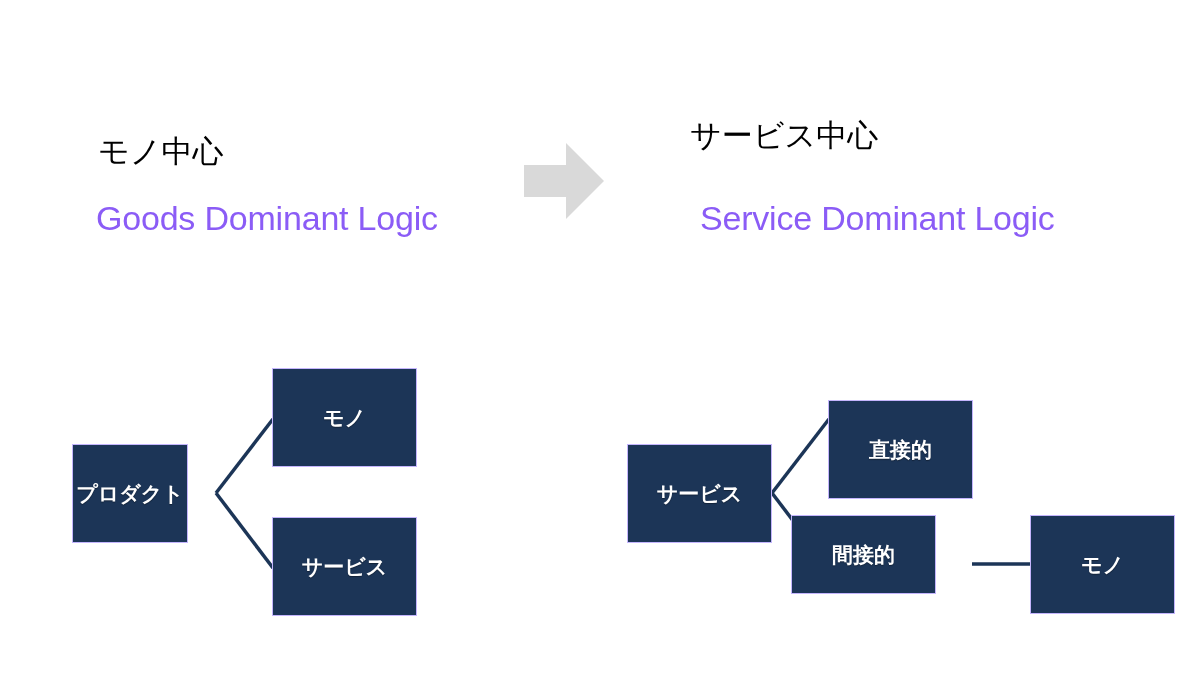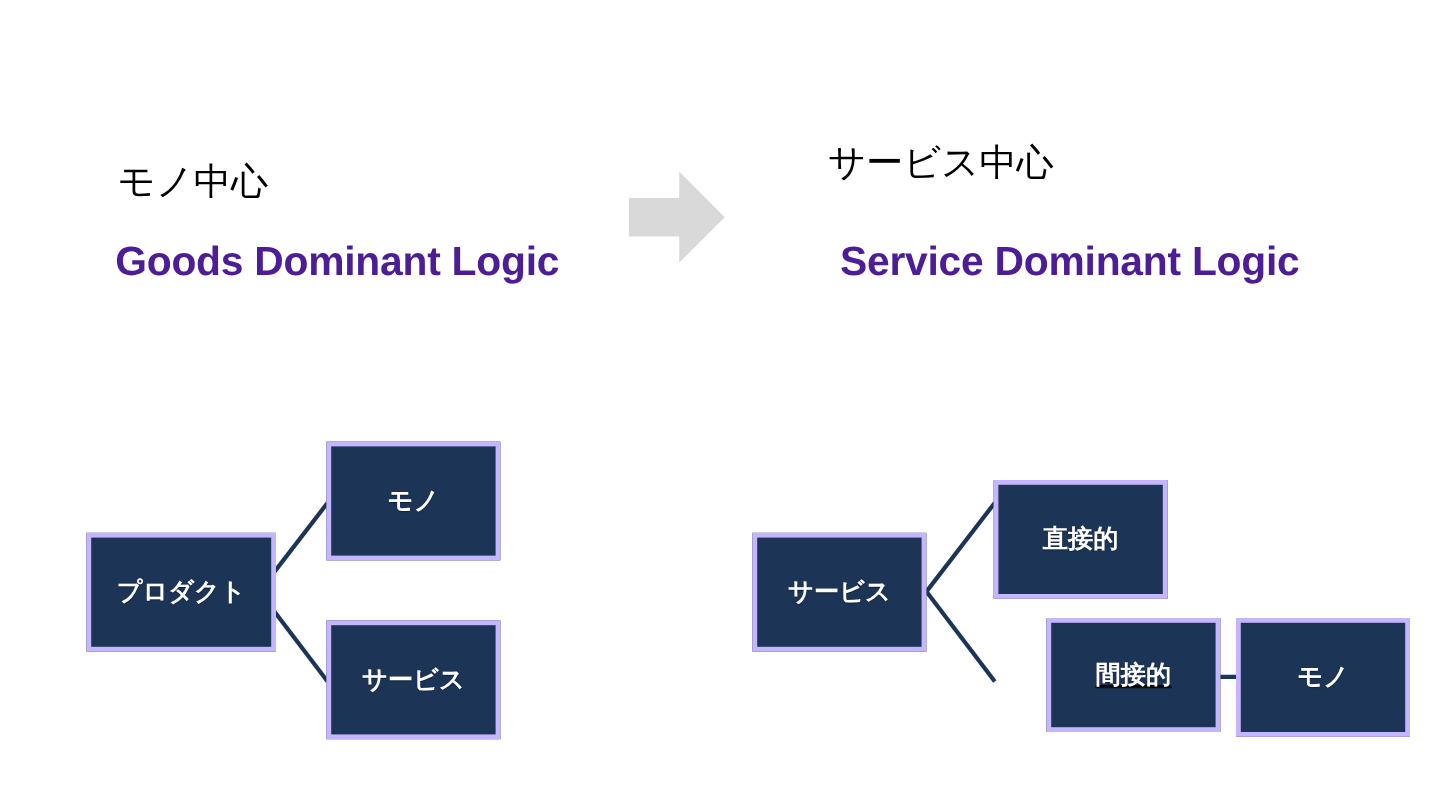--- a/index.html
+++ b/index.html
@@ -29,42 +29,42 @@
     position: absolute;
     font-size: 31px;
     font-weight: 400;
     line-height: 1;
     white-space: nowrap;
     color: #000000;
   }
   .header-en {
     position: absolute;
     font-size: 34px;
-    font-weight: 700;
+    font-weight: 400;
     line-height: 1;
     white-space: nowrap;
     letter-spacing: -0.2px;
-    color: #4c1d95;
+    color: #8b5cf6;
   }
 
   
   .arrow-shape {
     position: absolute;
     left: 524px;
     top: 143px;
     width: 80px;
     height: 76px;
   }
 
   
   .node {
     position: absolute;
     box-sizing: border-box;
     background: #1c3557;
-    border: 4px solid #c4b5fd;
+    border: 1px solid #c4b5fd;
     display: flex;
     align-items: center;
     justify-content: center;
   }
   .node-label {
     color: #ffffff;
     font-size: 21px;
     font-weight: 700;
     line-height: 1;
     white-space: nowrap;
@@ -106,41 +106,41 @@
 
     <line x1="216" y1="493" x2="273" y2="568" stroke="#1c3557" stroke-width="3.5"></line>
 
     <line x1="772" y1="493" x2="829" y2="419" stroke="#1c3557" stroke-width="3.5"></line>
 
     <line x1="772" y1="493" x2="829" y2="568" stroke="#1c3557" stroke-width="3.5"></line>
 
     <line x1="972" y1="564" x2="1031" y2="564" stroke="#1c3557" stroke-width="3.5"></line>
   </svg>
 
-  <div class="node" style="left:72px; top:444px; width:158px; height:99px;">
+  <div class="node" style="left:72px; top:444px; width:116px; height:99px;">
     <span class="node-label">プロダクト</span>
   </div>
 
   <div class="node" style="left:272px; top:368px; width:145px; height:99px;">
     <span class="node-label">モノ</span>
   </div>
 
   <div class="node" style="left:272px; top:517px; width:145px; height:99px;">
     <span class="node-label">サービス</span>
   </div>
 
   <div class="node" style="left:627px; top:444px; width:145px; height:99px;">
     <span class="node-label">サービス</span>
   </div>
 
   <div class="node" style="left:828px; top:368px; width:145px; height:99px;margin-top:32px;">
     <span class="node-label">直接的</span>
   </div>
 
-  <div class="node" style="left:872px; top:515px; width:145px; height:95px;text-decoration:underline;">
+  <div class="node" style="left:791px; top:515px; width:145px; height:79px;">
     <span class="node-label">間接的</span>
   </div>
 
   <div class="node" style="left:1030px; top:515px; width:145px; height:99px;">
     <span class="node-label">モノ</span>
   </div>
 
 </div>
 
 </body></html>

